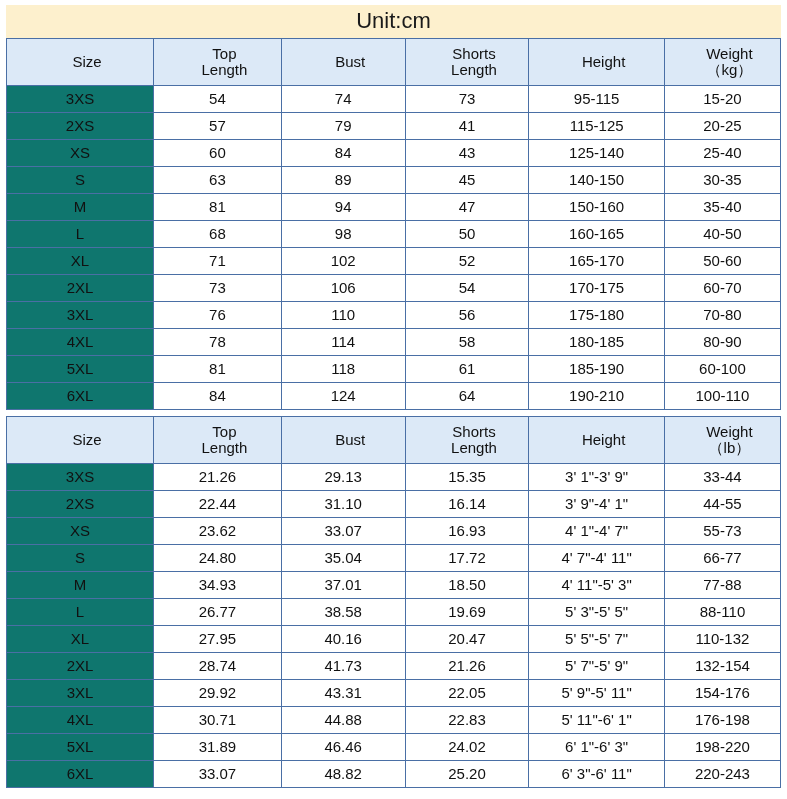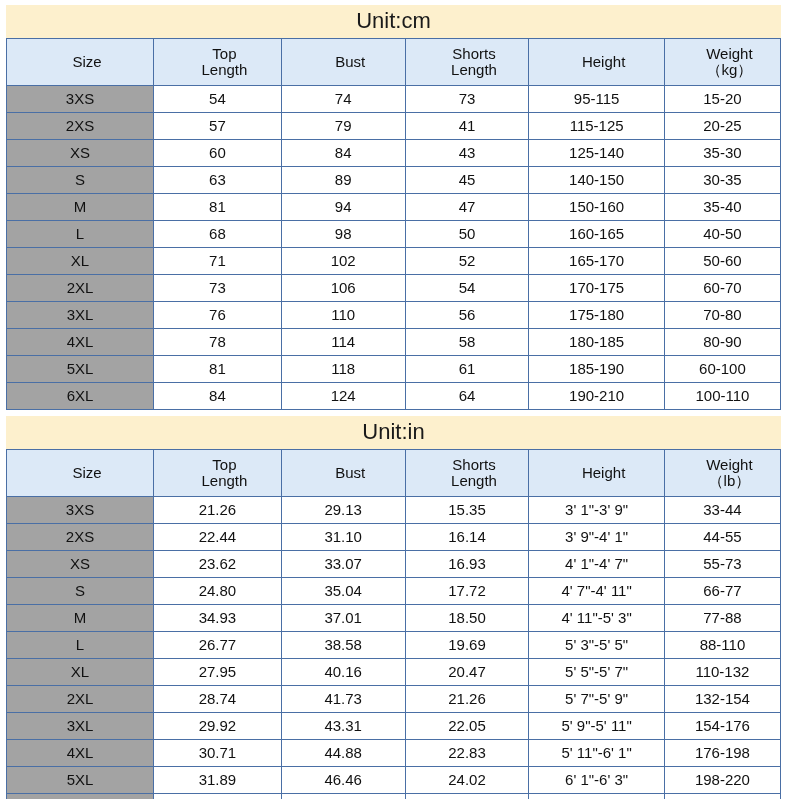--- a/index.html
+++ b/index.html
@@ -56,21 +56,21 @@
     padding-left: 14px;
   }
   table.size-table thead th .hdr-line {
     display: block;
   }
   table.size-table thead th .hdr-sub {
     display: block;
     font-size: 15px;
   }
   table.size-table tbody td.size-cell {
-    background: #a3a3a3;
+    background: #0f766e;
   }
   table.size-table tbody td {
     background: #ffffff;
   }
   
   col.c-size   { width: 19.0%; }
   col.c-top    { width: 16.5%; }
   col.c-bust   { width: 16.0%; }
   col.c-shorts { width: 16.0%; }
   col.c-height { width: 17.5%; }
@@ -133,21 +133,21 @@
           <td>41</td>
           <td>115-125</td>
           <td>20-25</td>
         </tr>
         <tr>
           <td class="size-cell">XS</td>
           <td>60</td>
           <td>84</td>
           <td>43</td>
           <td>125-140</td>
-          <td>35-30</td>
+          <td>25-40</td>
         </tr>
         <tr>
           <td class="size-cell">S</td>
           <td>63</td>
           <td>89</td>
           <td>45</td>
           <td>140-150</td>
           <td>30-35</td>
         </tr>
         <tr>
@@ -212,21 +212,20 @@
           <td>124</td>
           <td>64</td>
           <td>190-210</td>
           <td>100-110</td>
         </tr>
       </tbody>
     </table>
   </div>
 
   <div class="chart-block">
-    <div class="unit-banner">Unit:in</div>
     <table class="size-table">
       <colgroup>
         <col class="c-size">
           <col class="c-top">
           <col class="c-bust">
           <col class="c-shorts">
           <col class="c-height">
           <col class="c-weight">
       </colgroup>
       <thead>

